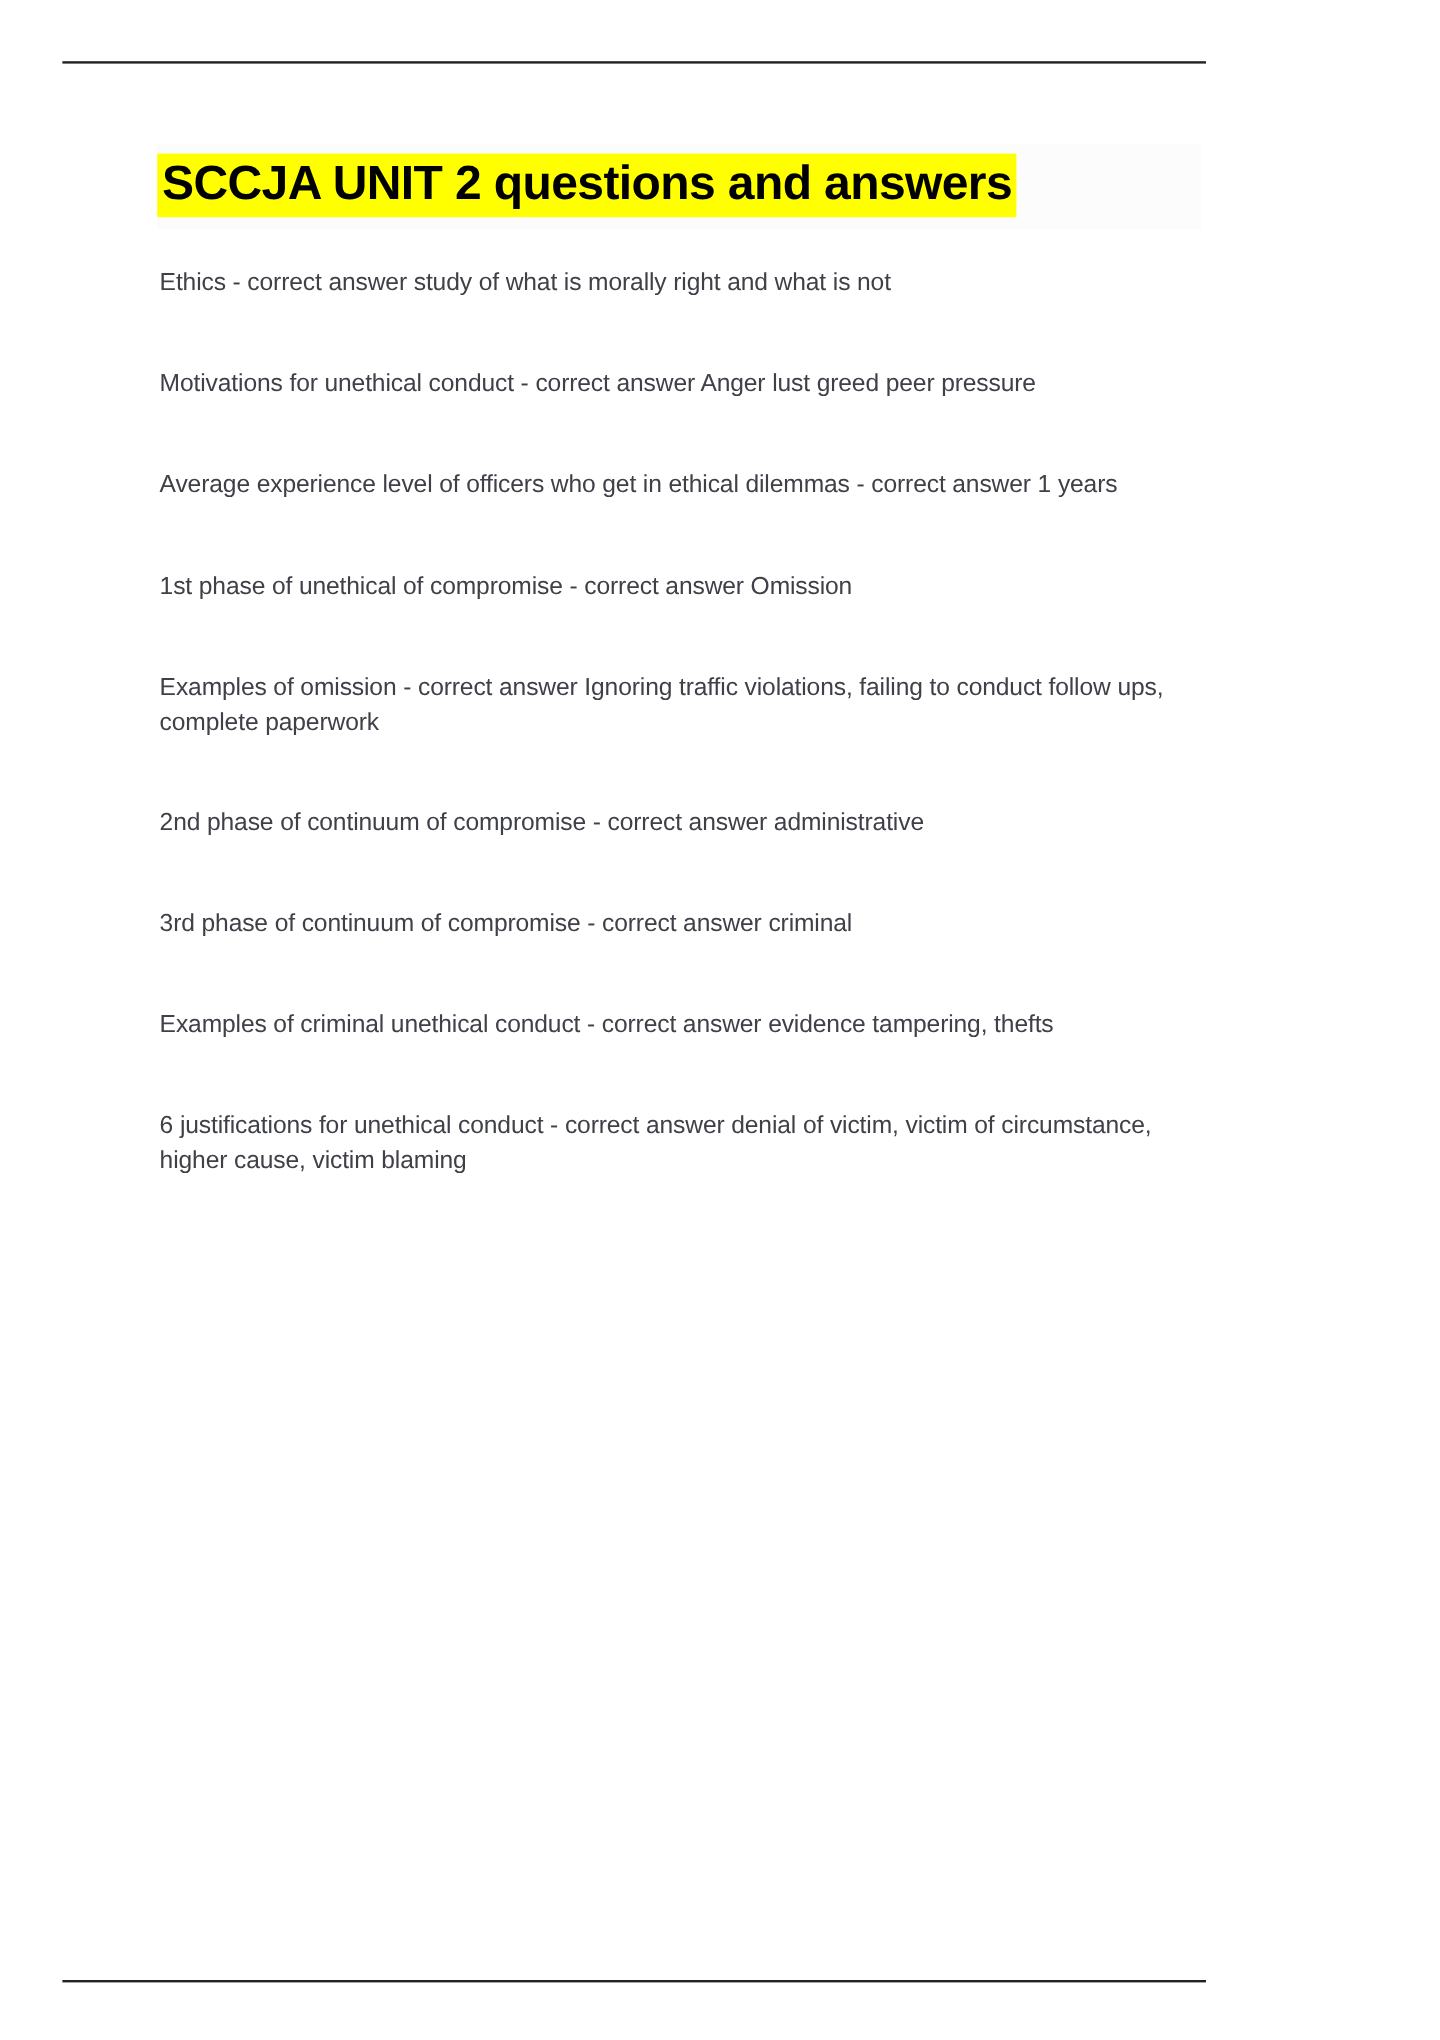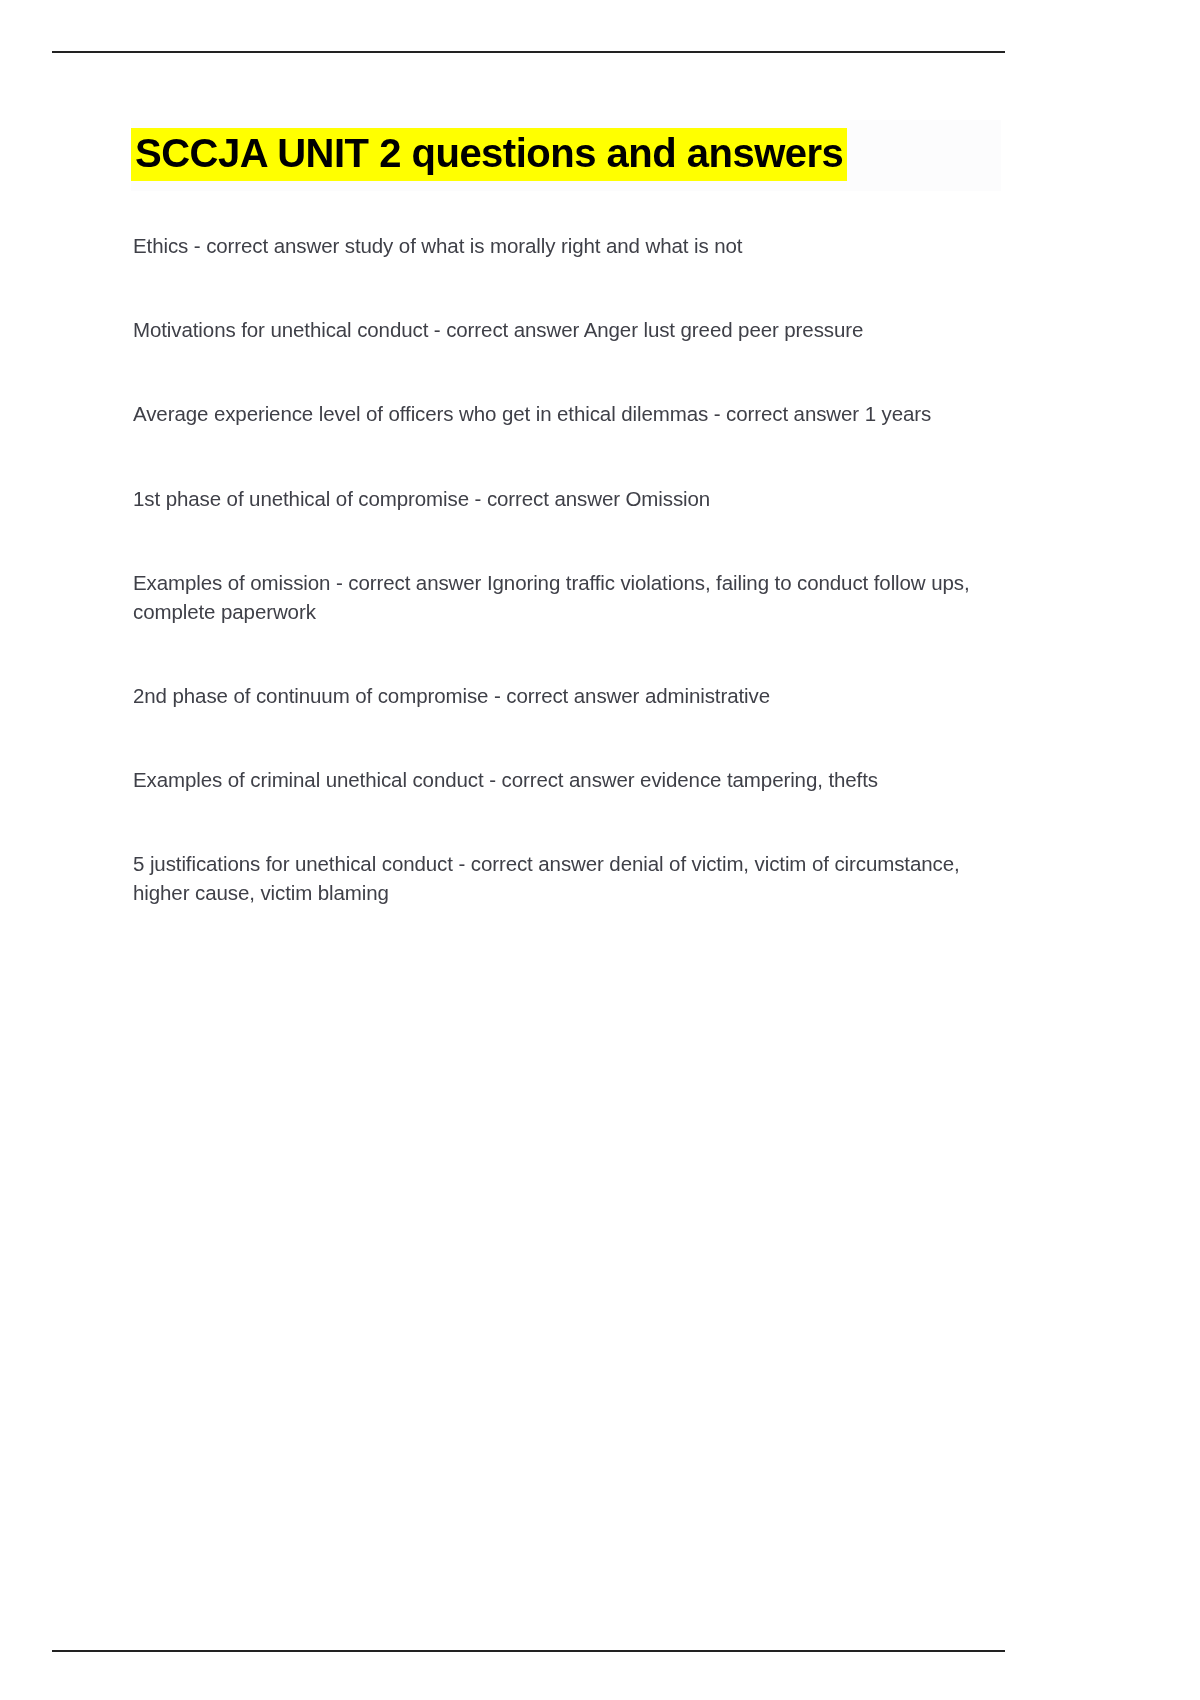--- a/index.html
+++ b/index.html
@@ -52,21 +52,21 @@
     padding: 2px 4px 4px 4px;
   }
   .title-wrap {
     background: #fcfcfd;
     padding: 8px 0 10px 0;
     width: 870px;
     margin-left: -2px;
   }
 
   .qa-list {
-    margin-top: 40px;
+    margin-top: 30px;
   }
   .qa-item {
     font-size: 20.5px;
     line-height: 1.42;
     color: #3f4048;
     margin: 0 0 55px 0;
     max-width: 866px;
     font-family: "Liberation Sans", sans-serif;
     letter-spacing: -0.1px;
   }
@@ -84,21 +84,22 @@
       <h1 class="doc-title">SCCJA UNIT 2 questions and answers</h1>
     </div>
 
     <div class="qa-list">
       <p class="qa-item">Ethics - correct answer study of what is morally right and what is not</p>
       <p class="qa-item">Motivations for unethical conduct - correct answer Anger lust greed peer pressure</p>
       <p class="qa-item">Average experience level of officers who get in ethical dilemmas - correct answer 1 years</p>
       <p class="qa-item">1st phase of unethical of compromise - correct answer Omission</p>
       <p class="qa-item">Examples of omission - correct answer Ignoring traffic violations, failing to conduct follow ups, complete paperwork</p>
       <p class="qa-item">2nd phase of continuum of compromise - correct answer administrative</p>
+      <p class="qa-item">3rd phase of continuum of compromise - correct answer criminal</p>
       <p class="qa-item">Examples of criminal unethical conduct - correct answer evidence tampering, thefts</p>
-      <p class="qa-item">5 justifications for unethical conduct - correct answer denial of victim, victim of circumstance, higher cause, victim blaming</p>
+      <p class="qa-item">6 justifications for unethical conduct - correct answer denial of victim, victim of circumstance, higher cause, victim blaming</p>
     </div>
 
   </div>
 
   <div class="rule rule-bottom"></div>
 
 </div>
 
 </body></html>

